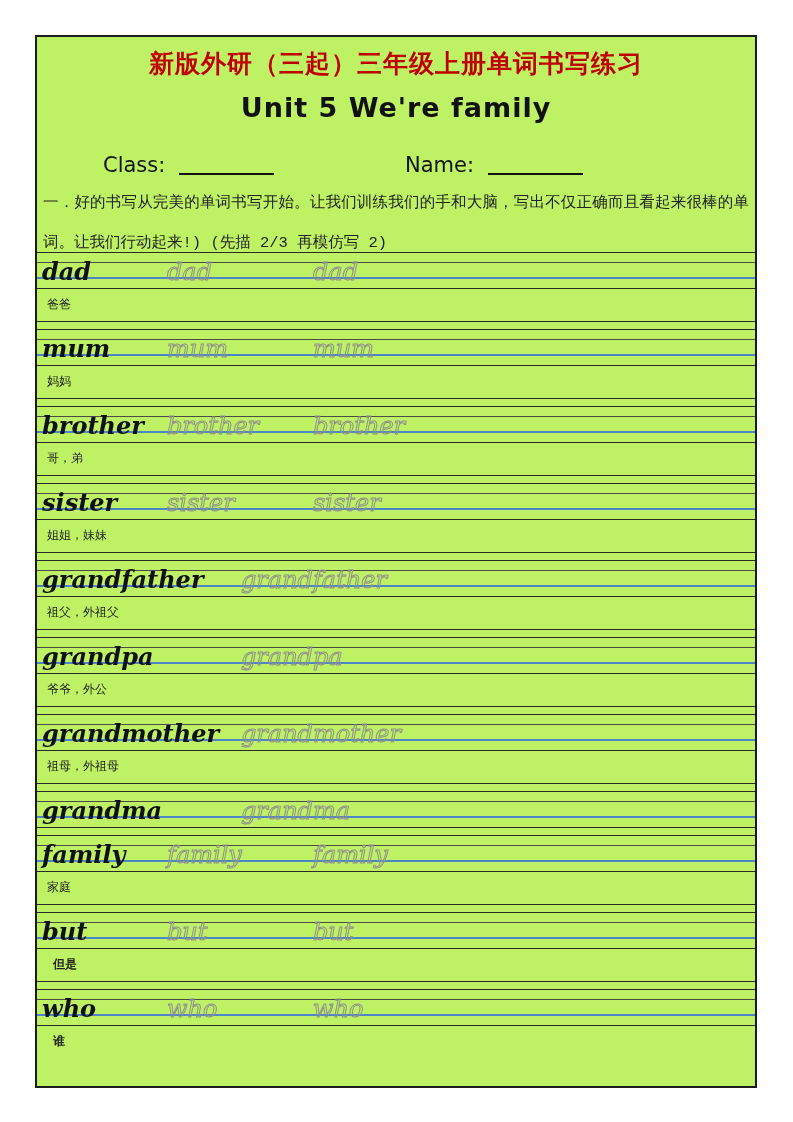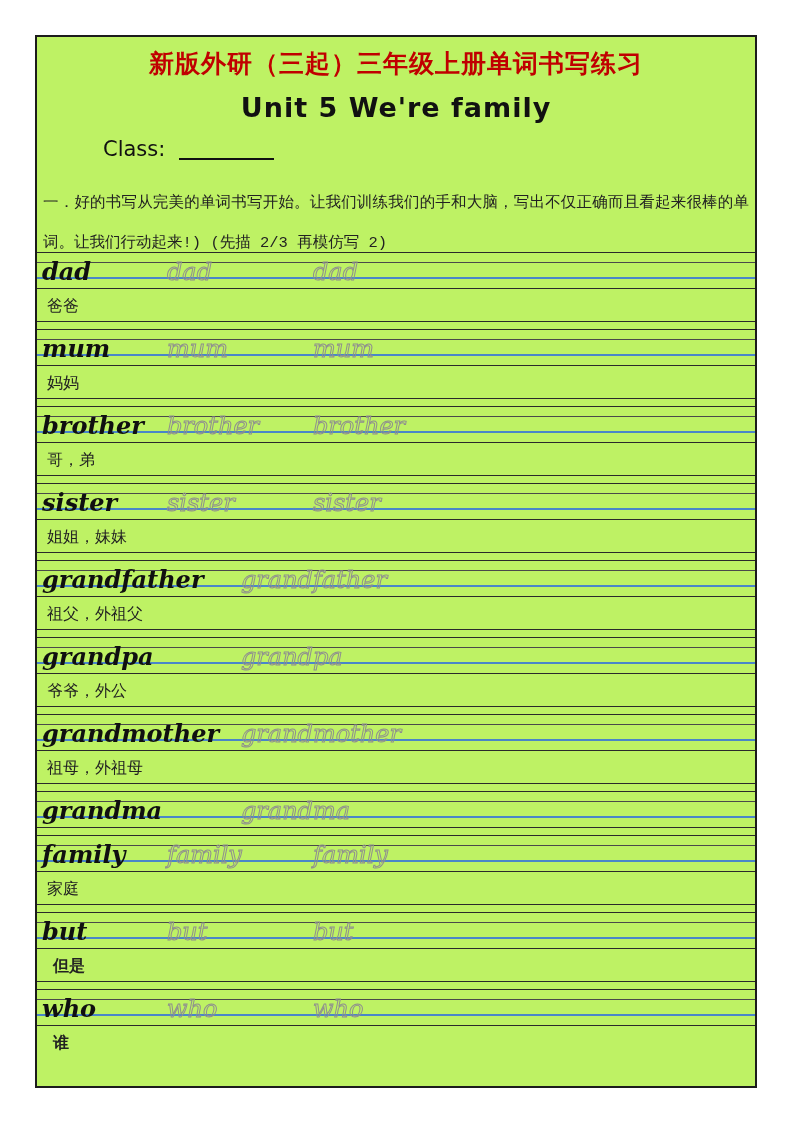--- a/index.html
+++ b/index.html
@@ -17,21 +17,21 @@
     font-family:"Liberation Serif", serif;
   }
   .subtitle{
     margin-top:12px;text-align:center;font-size:27px;font-weight:bold;color:#111;
     font-family:"DejaVu Sans", sans-serif;letter-spacing:1px;
   }
   .id-row{
     position:relative;margin-top:14px;height:32px;font-size:21px;color:#111;
     font-family:"DejaVu Sans", sans-serif;
   }
-  .id-row .grp{position:absolute;top:0;display:flex;align-items:center;}
+  .id-row .grp{position:absolute;top:16px;display:flex;align-items:flex-start;}
   .grp-class{left:66px;}
   .grp-name{left:368px;}
   .fill-line{
     display:inline-block;width:95px;height:20px;margin-left:14px;
     border-bottom:2px solid #111;
   }
   .instructions{
     margin:14px 6px 0 6px;font-size:15.5px;line-height:40px;color:#222;
     font-family:Liberation Mono, monospace;text-align:justify;
   }
@@ -50,40 +50,44 @@
   .solid{left:5px;font-weight:bold;color:#101010;}
   .trace{color:#b5b5b5;}
   @supports (-webkit-text-stroke: 1px #000){
     .trace{color:transparent;-webkit-text-stroke:1px #8f8f8f;}
   }
   .t1{left:130px;}
   .t2{left:276px;}
   .t-single{left:204px;}
   .trans{
     height:33px;border-bottom:1px solid #2a2a2a;
-    font-size:16px;color:#222;padding:7px 0 0 10px;box-sizing:border-box;
+    font-size:12px;color:#222;padding:7px 0 0 10px;box-sizing:border-box;
     font-family:"Liberation Serif", serif;
   }
   .trans.indent{padding-left:16px;font-weight:bold;}
   .block:last-child{margin-bottom:0;}
   .block:last-child .trans{border-bottom:none;}
 </style>
 </head>
 <body>
 
 <div class="sheet">
 
   <div class="title">新版外研（三起）三年级上册单词书写练习</div>
   <div class="subtitle">Unit 5 We're family</div>
 
   <div class="id-row">
     <div class="grp grp-class">
       <span>Class:</span>
       <span class="fill-line"></span>
     </div>
+    <div class="grp grp-name">
+      <span>Name:</span>
+      <span class="fill-line"></span>
+    </div>
   </div>
 
   <div class="instructions">一．好的书写从完美的单词书写开始。让我们训练我们的手和大脑，写出不仅正确而且看起来很棒的单词。让我们行动起来!) (先描 2/3 再模仿写 2)</div>
 
   <div class="blocks">
 
     <div class="block">
       <div class="grid">
         <div class="line-x"></div>
         <div class="line-blue"></div>

